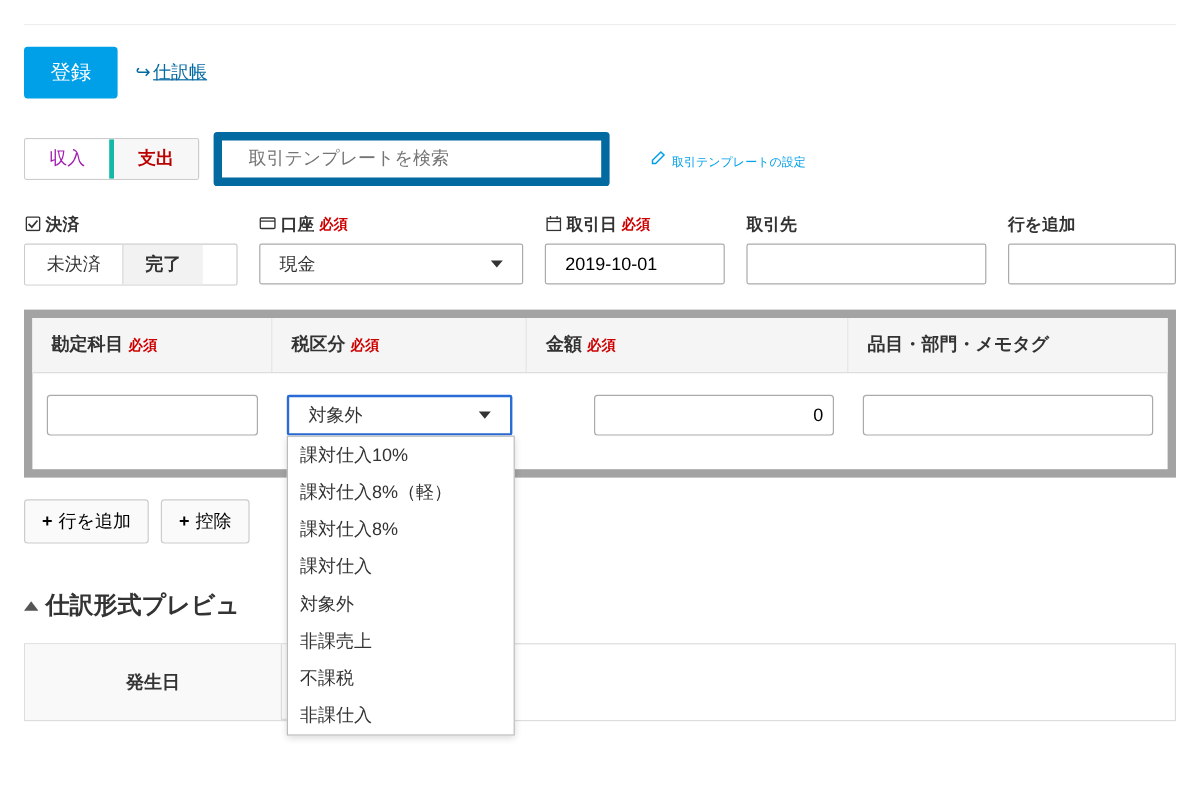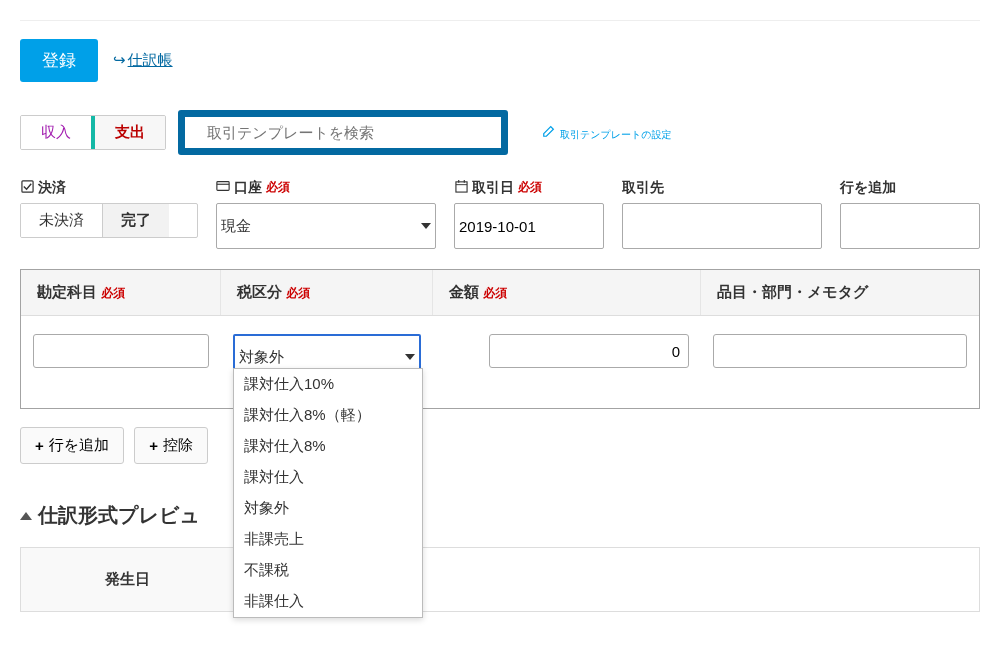--- a/index.html
+++ b/index.html
@@ -18,28 +18,28 @@
 .edit-icon { display: inline-block; width: 14px; margin-right: 4px; }
 .fields-row { display: flex; gap: 18px; margin-bottom: 20px; }
 .field { display: flex; flex-direction: column; gap: 6px; }
 .field-label { font-size: 14px; font-weight: bold; display: flex; align-items: flex-start; gap: 4px; }
 .required { color: #c00; font-size: 12px; font-weight: bold; }
 .icon-sm { width: 14px; height: 14px; display: inline-flex; align-items: center; justify-content: center; }
 .seg { display: flex; border: 1px solid #ccc; border-radius: 2px; overflow: hidden; }
 .seg div { padding: 7px 18px; cursor: pointer; font-size: 15px; }
 .seg .pending { background: #fff; border-right: 1px solid #ccc; }
 .seg .done { background: #f2f2f2; font-weight: bold; }
-.select-box, .input-box { border: 1px solid #aaa; border-radius: 2px; padding: 6px 4px; font-size: 15px; background: #fff; height: 46px; }
+.select-box, .input-box { border: 1px solid #aaa; border-radius: 2px; padding: 6px 16px; font-size: 15px; background: #fff; height: 34px; }
 .select-triangle { display: inline-block; width: 0; height: 0; border-left: 5px solid transparent; border-right: 5px solid transparent; border-top: 6px solid #333; margin-left: 6px; }
 .account-select { width: 220px; display: flex; justify-content: space-between; align-items: center; }
 .date-input { width: 150px; }
 .partner-input { width: 200px; }
 .mgmt-input { width: 140px; }
 
-.table-wrap { border: 1px solid #a3a3a3; margin-bottom: 18px; position: relative; }
+.table-wrap { border: 7px solid #a3a3a3; margin-bottom: 18px; position: relative; }
 .thead { display: flex; background: #f5f5f5; border-bottom: 1px solid #ddd; }
 .thead .th { padding: 13px 16px; font-size: 15px; font-weight: bold; border-right: 1px solid #e5e5e5; }
 .th:last-child { border-right: none; }
 .th-account { width: 200px; }
 .th-tax { width: 212px; }
 .th-amount { width: 268px; }
 .th-item { flex: 1; }
 .tbody { display: flex; padding: 14px 0 24px 0; }
 .tbody .td { padding: 4px 12px; }
 .td-account { width: 200px; }

